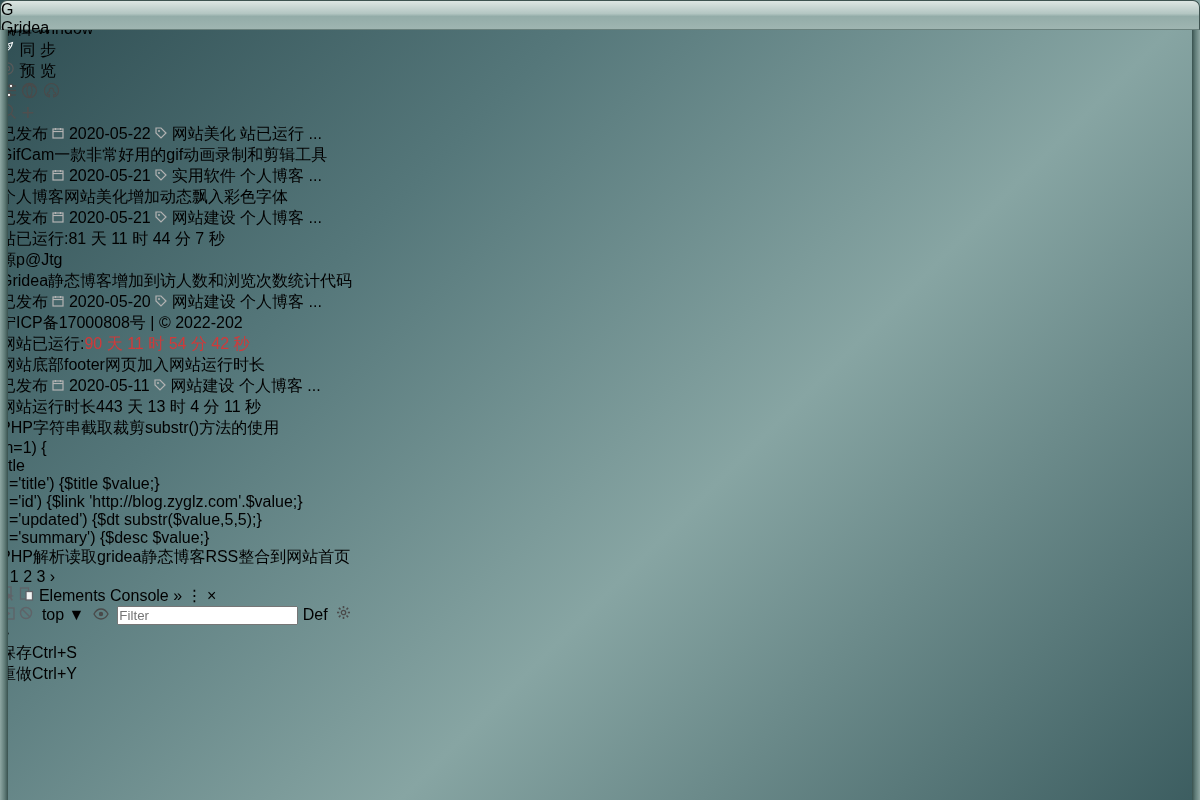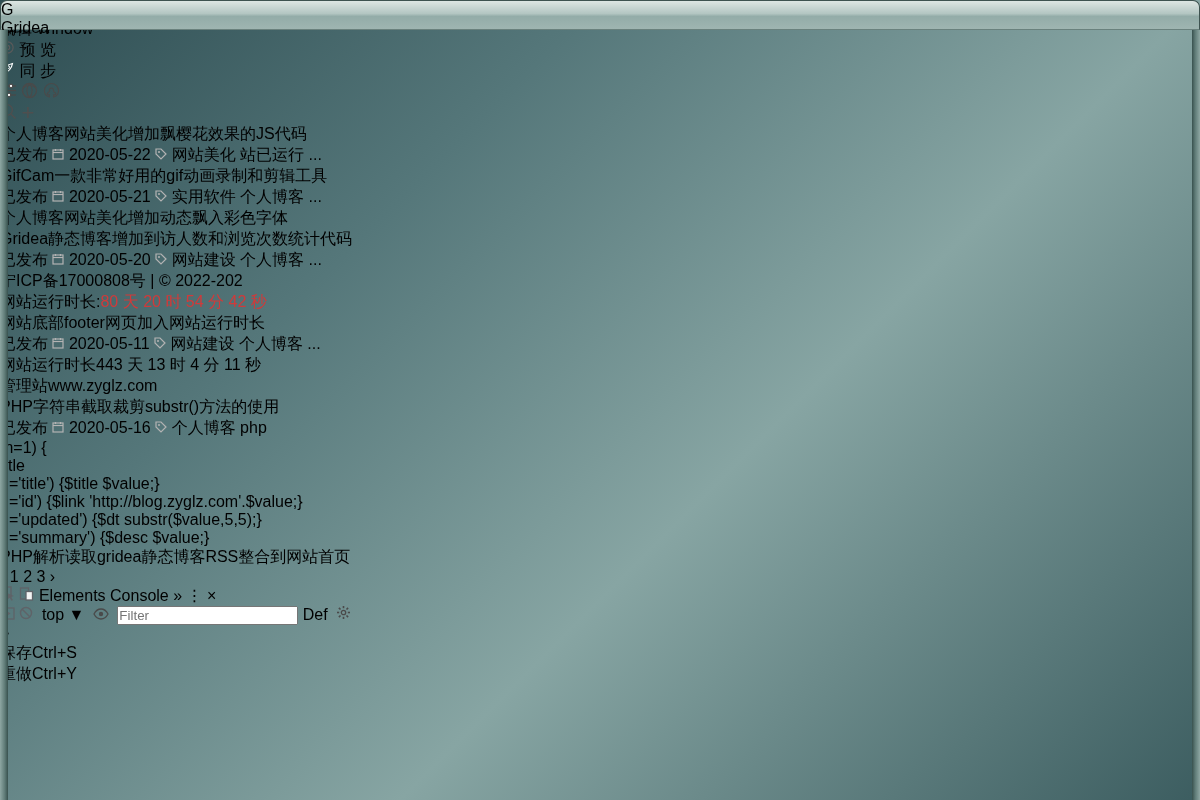--- a/index.html
+++ b/index.html
@@ -187,34 +187,34 @@
   <div class="inner">
     <div class="menubar">
       <span>编辑</span>
       <span>Window</span>
     </div>
 
     <div class="approw">
 
       <aside class="sidebar">
 
+        <div class="pill sync">
+          <svg width="15" height="15" viewBox="0 0 15 15">
+            <path d="M2.5,12.5 C3,8.5 6,4 12.5,2.5 C11.5,8.5 7,11.5 3,12.8 Z" fill="none" stroke="#fff" stroke-width="1.2"></path>
+            <circle cx="8.6" cy="6.2" r="1.2" fill="none" stroke="#fff" stroke-width="1"></circle>
+          </svg>
+          <span>同 步</span>
+        </div>
+
         <div class="pill preview">
           <svg width="15" height="15" viewBox="0 0 15 15">
             <circle cx="7.5" cy="7.5" r="5.6" fill="none" stroke="#5a5a5a" stroke-width="1.2"></circle>
             <circle cx="7.5" cy="7.5" r="2.2" fill="none" stroke="#5a5a5a" stroke-width="1.2"></circle>
           </svg>
           <span>预 览</span>
-        </div>
-
-        <div class="pill sync">
-          <svg width="15" height="15" viewBox="0 0 15 15">
-            <path d="M2.5,12.5 C3,8.5 6,4 12.5,2.5 C11.5,8.5 7,11.5 3,12.8 Z" fill="none" stroke="#fff" stroke-width="1.2"></path>
-            <circle cx="8.6" cy="6.2" r="1.2" fill="none" stroke="#fff" stroke-width="1"></circle>
-          </svg>
-          <span>同 步</span>
         </div>
 
         <div class="side-foot">
           <svg width="17" height="17" viewBox="0 0 17 17">
             <g stroke="#4a4a4a" stroke-width="1.3" fill="#fbfbfb">
               <line x1="1" y1="4" x2="16" y2="4"></line>
                 <circle cx="11" cy="4" r="1.8"></circle>
               <line x1="1" y1="8.5" x2="16" y2="8.5"></line>
                 <circle cx="5" cy="8.5" r="1.8"></circle>
               <line x1="1" y1="13" x2="16" y2="13"></line>
@@ -239,21 +239,20 @@
             <line x1="11.2" y1="11.2" x2="15.5" y2="15.5" stroke="#4f4f4f" stroke-width="1.4"></line>
           </svg>
           <span style="font-size:22px;color:#4f4f4f;line-height:16px;">+</span>
         </div>
 
         <div class="c-list">
 
           <div class="card">
             <div class="cb-col"><span class="checkbox"></span></div>
             <div class="txt">
-              <div class="p-title">个人博客网站美化增加飘樱花效果的JS代码</div>
               <div class="meta">
                 <span class="dot-green"></span>
                 <span>已发布</span>
                 <svg width="12" height="12" viewBox="0 0 12 12">
                     <rect x="1" y="2" width="10" height="9" fill="none" stroke="#b3b3b3" stroke-width="1.2"></rect>
                     <line x1="1" y1="4.5" x2="11" y2="4.5" stroke="#b3b3b3" stroke-width="1.2"></line>
                     <line x1="3.5" y1="1" x2="3.5" y2="3" stroke="#b3b3b3" stroke-width="1.2"></line>
                     <line x1="8.5" y1="1" x2="8.5" y2="3" stroke="#b3b3b3" stroke-width="1.2"></line>
                   </svg>
                 <span>2020-05-22</span>
@@ -320,20 +319,41 @@
                   </div>
               </div>
               <span class="petal" style="left:30%;top:60%;"></span><span class="petal" style="left:70%;top:35%;"></span>
             </div>
           </div>
 
           <div class="card">
             <div class="cb-col"><span class="checkbox"></span></div>
             <div class="txt">
               <div class="p-title">个人博客网站美化增加动态飘入彩色字体</div>
+              <div class="meta">
+                <span class="dot-green"></span>
+                <span>已发布</span>
+                <svg width="12" height="12" viewBox="0 0 12 12">
+                    <rect x="1" y="2" width="10" height="9" fill="none" stroke="#b3b3b3" stroke-width="1.2"></rect>
+                    <line x1="1" y1="4.5" x2="11" y2="4.5" stroke="#b3b3b3" stroke-width="1.2"></line>
+                    <line x1="3.5" y1="1" x2="3.5" y2="3" stroke="#b3b3b3" stroke-width="1.2"></line>
+                    <line x1="8.5" y1="1" x2="8.5" y2="3" stroke="#b3b3b3" stroke-width="1.2"></line>
+                  </svg>
+                <span>2020-05-21</span>
+                <svg width="12" height="12" viewBox="0 0 12 12">
+                    <path d="M1,1 L6,1 L11,6 L6,11 L1,6 Z" fill="none" stroke="#b3b3b3" stroke-width="1.2"></path>
+                    <circle cx="4" cy="4" r="1" fill="#b3b3b3"></circle>
+                  </svg>
+                <span>网站建设 个人博客 ...</span>
+              </div>
+            </div>
+            <div class="thumb t-pink">
+              <div class="run"><span>站已运行:</span><span class="num">81 天 11 时 44 分 7 秒</span></div>
+              <div class="l2"><span>源</span><span class="c-pink">p@</span><span class="c-green">Jtg</span></div>
+              <span class="blob"></span>
             </div>
           </div>
 
           <div class="card tall">
             <div class="cb-col"><span class="checkbox"></span></div>
             <div class="txt">
               <div class="p-title">Gridea静态博客增加到访人数和浏览次数统计代码</div>
               <div class="meta">
                 <span class="dot-green"></span>
                 <span>已发布</span>
@@ -346,21 +366,21 @@
                 <span>2020-05-20</span>
                 <svg width="12" height="12" viewBox="0 0 12 12">
                     <path d="M1,1 L6,1 L11,6 L6,11 L1,6 Z" fill="none" stroke="#b3b3b3" stroke-width="1.2"></path>
                     <circle cx="4" cy="4" r="1" fill="#b3b3b3"></circle>
                   </svg>
                 <span>网站建设 个人博客 ...</span>
               </div>
             </div>
             <div class="thumb t-gray">
               <div class="l1">宁ICP备17000808号 | © 2022-202</div>
-              <div class="run"><span>网站运行时长:</span><span class="num" style="color:#d03a3a;">80 天 20 时 54 分 42 秒</span></div>
+              <div class="run"><span>网站已运行:</span><span class="num" style="color:#d03a3a;">90 天 11 时 54 分 42 秒</span></div>
             </div>
           </div>
 
           <div class="card">
             <div class="cb-col"><span class="checkbox"></span></div>
             <div class="txt">
               <div class="p-title">网站底部footer网页加入网站运行时长</div>
               <div class="meta">
                 <span class="dot-green"></span>
                 <span>已发布</span>
@@ -373,44 +393,27 @@
                 <span>2020-05-11</span>
                 <svg width="12" height="12" viewBox="0 0 12 12">
                     <path d="M1,1 L6,1 L11,6 L6,11 L1,6 Z" fill="none" stroke="#b3b3b3" stroke-width="1.2"></path>
                     <circle cx="4" cy="4" r="1" fill="#b3b3b3"></circle>
                   </svg>
                 <span>网站建设 个人博客 ...</span>
               </div>
             </div>
             <div class="thumb t-white">
               <div class="run"><span>网站运行时长</span><span class="boxed">443 天 13 时 4 分 11 秒</span></div>
-              <div class="l2">管理站www.zyglz.com</div>
             </div>
           </div>
 
           <div class="card">
             <div class="cb-col"><span class="checkbox"></span></div>
             <div class="txt">
               <div class="p-title">PHP字符串截取裁剪substr()方法的使用</div>
-              <div class="meta">
-                <span class="dot-green"></span>
-                <span>已发布</span>
-                <svg width="12" height="12" viewBox="0 0 12 12">
-                    <rect x="1" y="2" width="10" height="9" fill="none" stroke="#b3b3b3" stroke-width="1.2"></rect>
-                    <line x1="1" y1="4.5" x2="11" y2="4.5" stroke="#b3b3b3" stroke-width="1.2"></line>
-                    <line x1="3.5" y1="1" x2="3.5" y2="3" stroke="#b3b3b3" stroke-width="1.2"></line>
-                    <line x1="8.5" y1="1" x2="8.5" y2="3" stroke="#b3b3b3" stroke-width="1.2"></line>
-                  </svg>
-                <span>2020-05-16</span>
-                <svg width="12" height="12" viewBox="0 0 12 12">
-                    <path d="M1,1 L6,1 L11,6 L6,11 L1,6 Z" fill="none" stroke="#b3b3b3" stroke-width="1.2"></path>
-                    <circle cx="4" cy="4" r="1" fill="#b3b3b3"></circle>
-                  </svg>
-                <span>个人博客 php</span>
-              </div>
             </div>
             <div class="thumb t-code">
               <div class="cl">m=1) {</div>
               <div class="cl">title</div>
               <div class="cl">g='title') {$title $value;}</div>
               <div class="cl">g='id') {$link 'http://blog.zyglz.com'.$value;}</div>
               <div class="cl"><span>g='updated') </span><span class="boxed">{$dt substr($value,5,5);}</span></div>
               <div class="cl">g='summary') {$desc $value;}</div>
             </div>
           </div>

